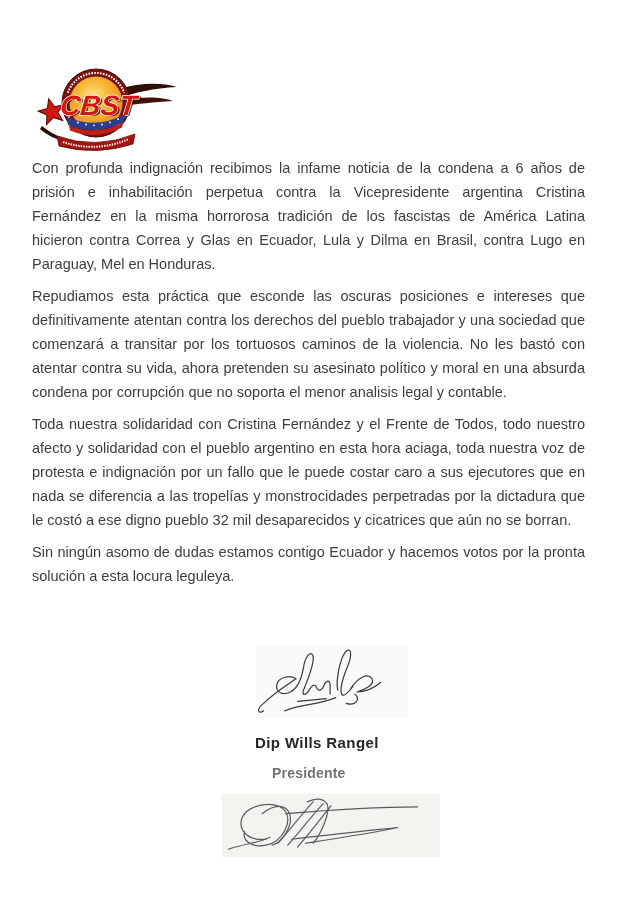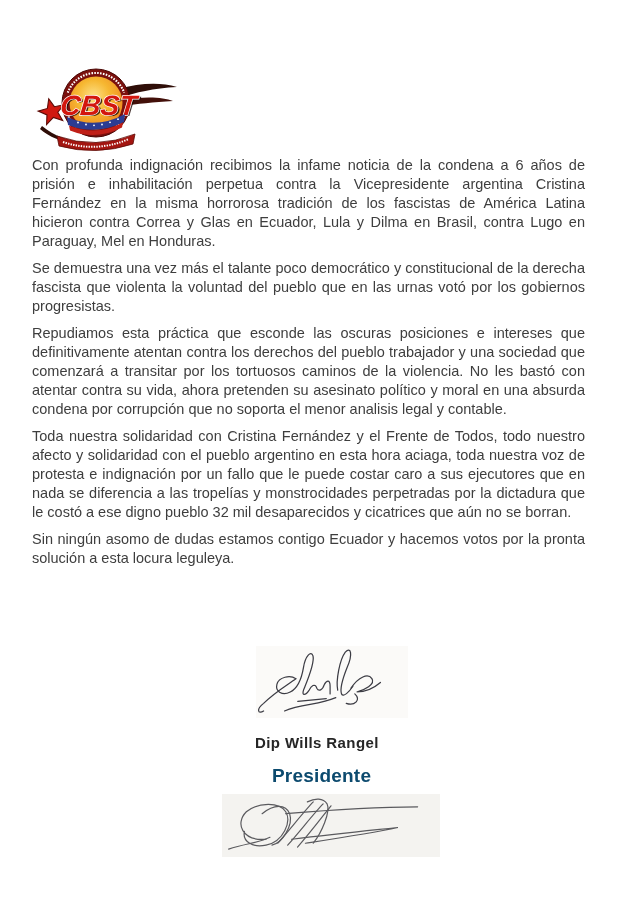--- a/index.html
+++ b/index.html
@@ -5,38 +5,38 @@
   html,body{margin:0;padding:0;background:#e9e9e9;}
   .page{
     position:relative;width:617px;height:900px;margin:0 auto;
     background:var(--page-bg,#ffffff);
     font-family:"Liberation Sans",sans-serif;
     overflow:hidden;
   }
   .logo{position:absolute;left:30px;top:53px;width:150px;height:102px;}
   .body-text{
     position:absolute;left:32px;top:156px;width:553px;
-    color:#3e3e3e;font-size:14.5px;line-height:19px;
+    color:#3e3e3e;font-size:14.5px;line-height:24px;
     text-align:justify;
   }
   .body-text p{margin:0 0 8px 0;}
   .sig-first{
     position:absolute;left:256px;top:646px;width:152px;height:72px;
     background:#fbfaf8;
   }
   .sig-first svg,.sig-second svg{display:block;width:100%;height:100%;}
   .signatory-name{
     position:absolute;left:255px;top:734px;
     font-size:15px;font-weight:bold;color:#262626;letter-spacing:.4px;
     white-space:nowrap;
     text-align:center;
   }
   .signatory-title{
     position:absolute;left:272px;top:765px;
-    font-size:19px;font-weight:bold;color:#0c4a6e;letter-spacing:.2px;
+    font-size:14px;font-weight:bold;color:#737373;letter-spacing:.2px;
     white-space:nowrap;
   }
   .sig-second{
     position:absolute;left:222px;top:794px;width:218px;height:63px;
     background:#f4f3f0;
   }
 </style>
 </head>
 <body>
 
@@ -84,21 +84,20 @@
       </g>
       <path d="M39,72.5 Q66,84 93,69.5 L92,74.5 Q66,88 40,77.5 Z" fill="#c02018"></path>
 
       <path d="M27,83 Q66,97 105,81 L103,91 Q66,103 29,93 Z" fill="#a31510" stroke="#5c0b06" stroke-width="0.8"></path>
       <path d="M33,89 Q66,100 99,86" fill="none" stroke="#ffffff" stroke-width="2" stroke-dasharray="1.4 1.2"></path>
     </svg>
   </div>
 
   <div class="body-text">
     <p>Con profunda indignación recibimos la infame noticia de la condena a 6 años de prisión e inhabilitación perpetua contra la Vicepresidente argentina Cristina Fernández en la misma horrorosa tradición de los fascistas de América Latina hicieron contra Correa y Glas en Ecuador, Lula y Dilma en Brasil, contra Lugo en Paraguay, Mel en Honduras.</p>
-    <p>Se demuestra una vez más el talante poco democrático y constitucional de la derecha fascista que violenta la voluntad del pueblo que en las urnas votó por los gobiernos progresistas.</p>
     <p>Repudiamos esta práctica que esconde las oscuras posiciones e intereses que definitivamente atentan contra los derechos del pueblo trabajador y una sociedad que comenzará a transitar por los tortuosos caminos de la violencia. No les bastó con atentar contra su vida, ahora pretenden su asesinato político y moral en una absurda condena por corrupción que no soporta el menor analisis legal y contable.</p>
     <p>Toda nuestra solidaridad con Cristina Fernández y el Frente de Todos, todo nuestro afecto y solidaridad con el pueblo argentino en esta hora aciaga, toda nuestra voz de protesta e indignación por un fallo que le puede costar caro a sus ejecutores que en nada se diferencia a las tropelías y monstrocidades perpetradas por la dictadura que le costó a ese digno pueblo 32 mil desaparecidos y cicatrices que aún no se borran.</p>
     <p>Sin ningún asomo de dudas estamos contigo Ecuador y hacemos votos por la pronta solución a esta locura leguleya.</p>
   </div>
 
   <div class="sig-first">
     <svg viewBox="0 0 160 75" xmlns="http://www.w3.org/2000/svg">
       <g fill="none" stroke="#3c3c44" stroke-width="1.3" stroke-linecap="round">
         <path d="M8,68 C2,72 0,66 8,60 C20,48 34,40 42,34 C36,30 24,32 22,40 C20,48 28,52 36,48 C44,44 48,34 50,22 C52,10 58,4 60,10 C62,18 54,36 50,46 C48,52 52,52 56,46 C58,42 62,38 64,44 C66,48 70,46 72,40 C74,36 78,34 78,42 L78,50"></path>
         <path d="M86,46 C84,36 88,14 94,6 C100,0 102,8 96,22 C92,32 88,44 90,50 C92,54 98,48 102,42"></path>

